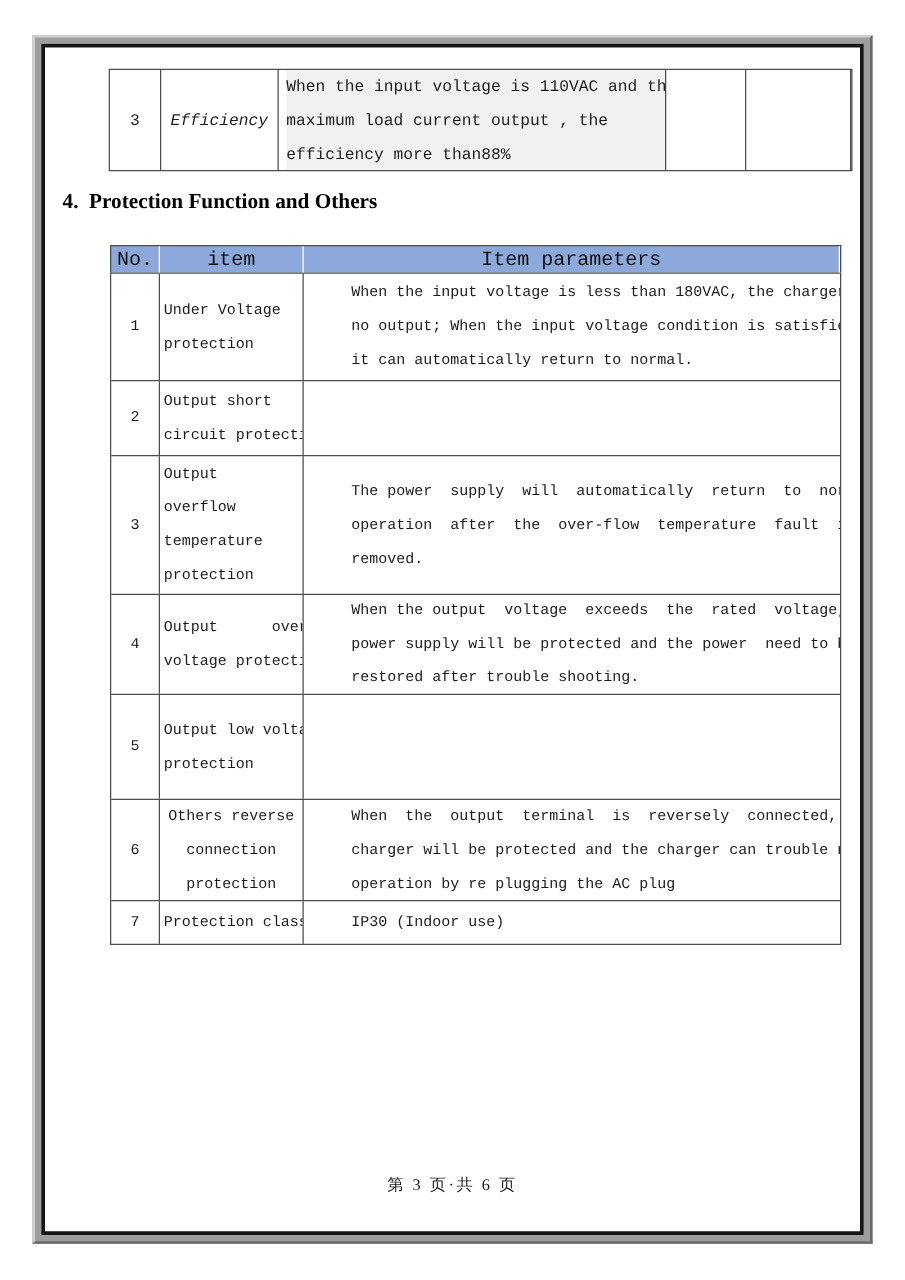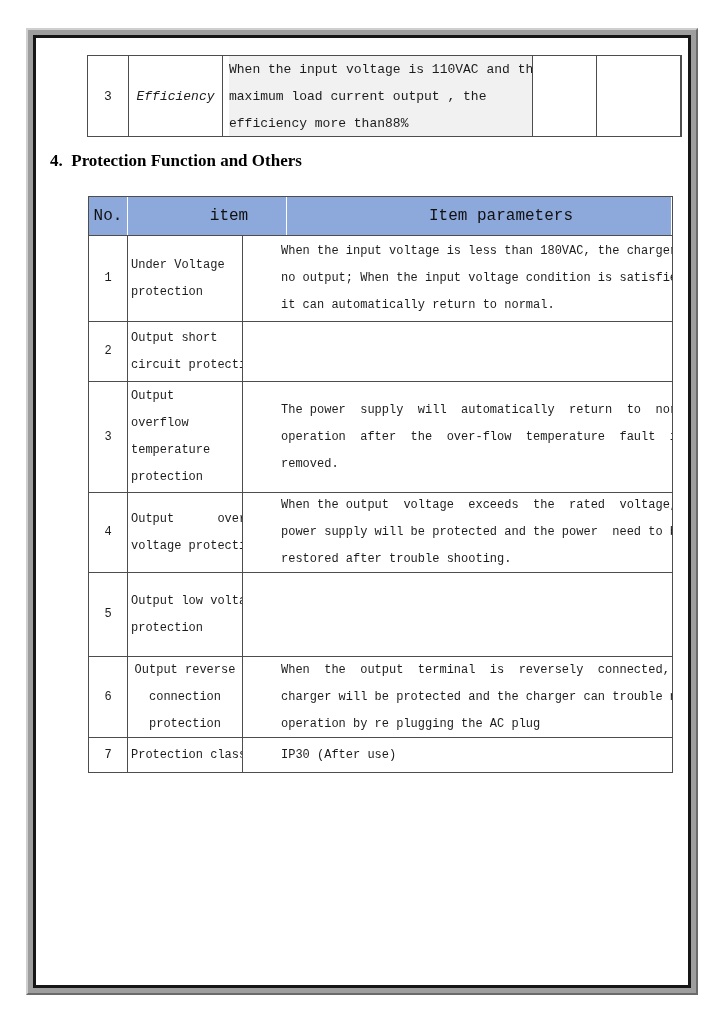--- a/index.html
+++ b/index.html
@@ -47,25 +47,24 @@
   .heading {
     position:absolute; left:14px; top:113px;
     font-family:"Liberation Serif", serif;
     font-weight:bold; font-size:17px; color:#000;
     white-space:pre;
   }
 
   
   .ptable { position:absolute; left:52px; top:158px; width:585px; }
   .pt-header {
-    display:flex; height:39px;
+    display:flex; height:22px;
     background:var(--header-bg, #8da8da);
     border:1px solid var(--table-border, #4d4d4d);
     border-bottom:none;
-    gap:44px;
   }
   .pt-header .hcell {
     display:flex; align-items:center; justify-content:center;
     font-size:16px; color:#111;
     border-right:1px solid #ffffff;
     overflow:hidden;
   }
   .h-no { width:39px; } .h-item { width:115px; } .h-params { flex:1; border-right:none; }
 
   .pt-body { border:1px solid var(--table-border, #4d4d4d); }
@@ -198,41 +197,42 @@
             <span class="pre">Output low voltage
 protection</span>
           </div>
         </div>
 
         <div class="prow" style="height:81px">
           <div class="pcell c-no">
             <span class="pre">6</span>
           </div>
           <div class="pcell c-item center">
-            <span class="pre">Output reverse
+            <span class="pre">Others reverse
 connection
 protection</span>
           </div>
           <div class="pcell c-params">
             <span class="pre">When  the  output  terminal  is  reversely  connected,  the
 charger will be protected and the charger can trouble normal
 operation by re plugging the AC plug</span>
           </div>
         </div>
 
         <div class="prow" style="height:34px">
           <div class="pcell c-no">
             <span class="pre">7</span>
           </div>
           <div class="pcell c-item">
             <span class="pre">Protection class</span>
           </div>
           <div class="pcell c-params">
-            <span class="pre">IP30 (After use)</span>
+            <span class="pre">IP30 (Indoor use)</span>
           </div>
         </div>
 
       </div>
     </div>
 
+    <div class="footer">第 3 页·共 6 页</div>
 
   </div>
 </div>
 
 </body></html>

